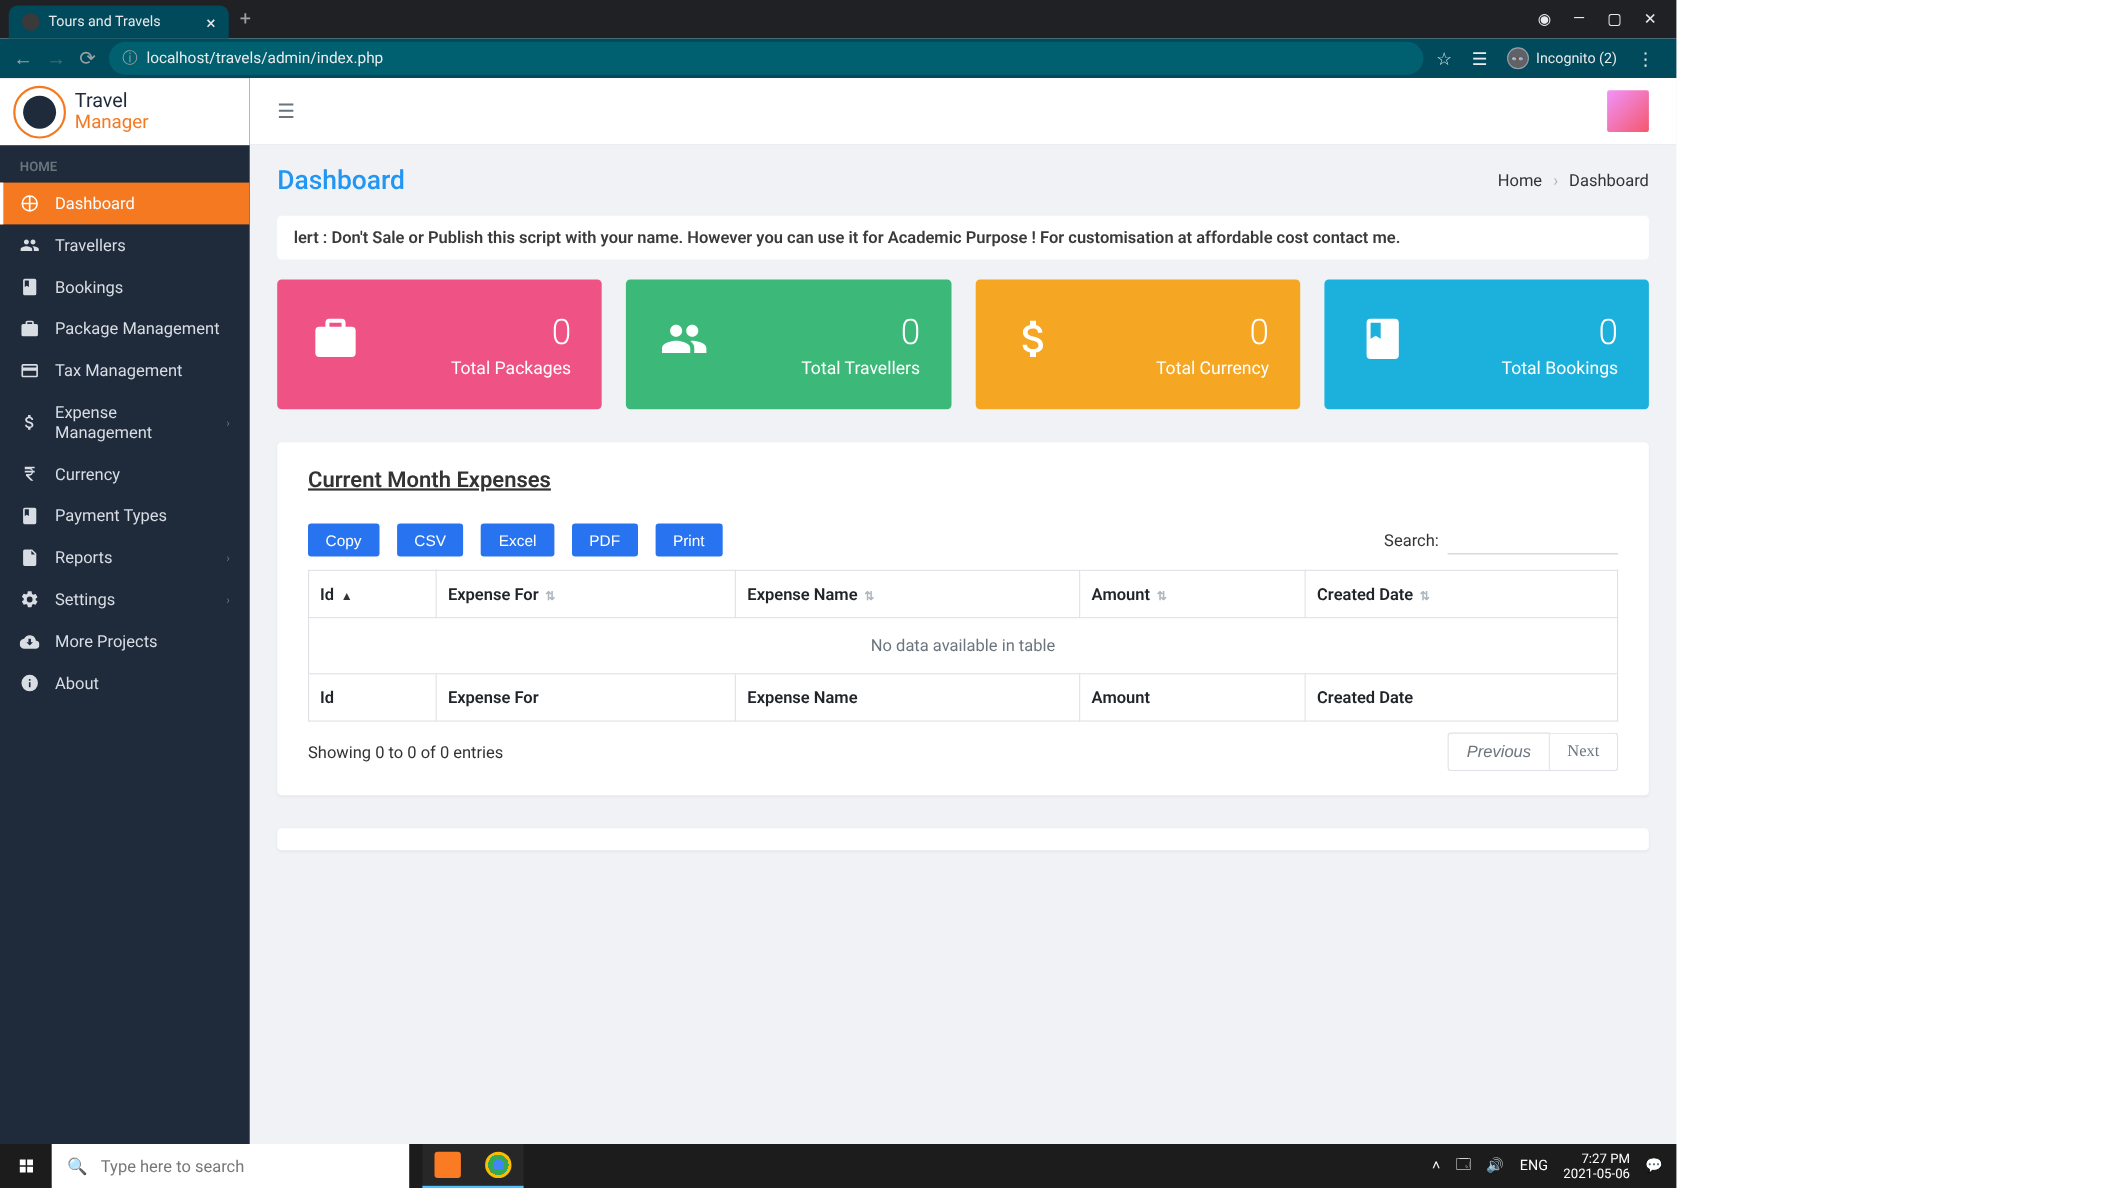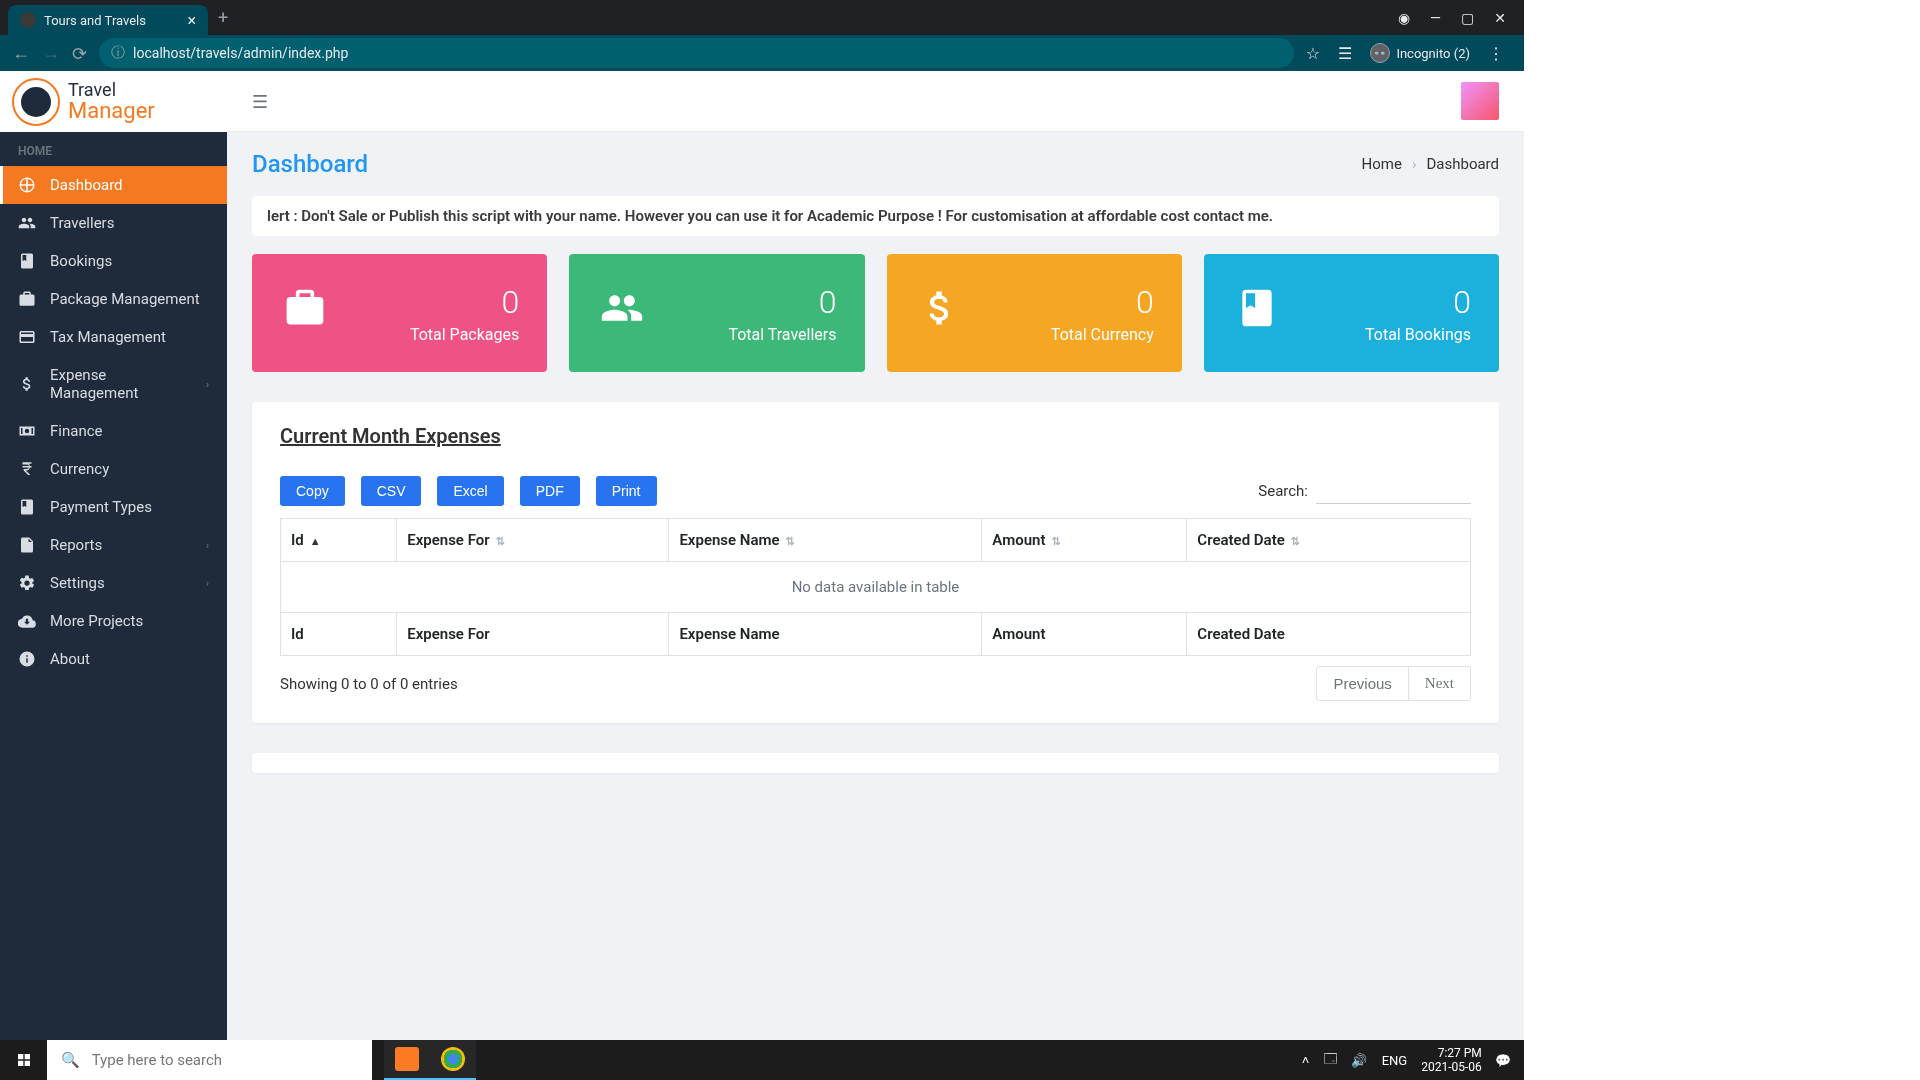--- a/index.html
+++ b/index.html
@@ -25,21 +25,21 @@
     
     
     .app { flex: 1; display: flex; background: #f1f2f6; overflow: hidden; }
     
     .sidebar { background: #1f2a3b; color: #adb5bd; width: 227px; display: flex; flex-direction: column; overflow: hidden; }
     .logo-area { background: #fff; height: 61px; display: flex; align-items: center; padding: 0 12px; gap: 8px; }
     .logo-icon { width: 48px; height: 48px; border: 2px solid #f47920; border-radius: 50%; position: relative; display: flex; align-items: center; justify-content: center; }
     .logo-globe { width: 30px; height: 30px; background: #1f2a3b; border-radius: 50%; }
     .logo-text { display: flex; flex-direction: column; font-weight: 400; line-height: 1.1; }
     .logo-text .l1 { color: #1f2a3b; font-size: 18px; }
-    .logo-text .l2 { color: #f47920; font-size: 22px; }
+    .logo-text .l2 { color: #f47920; font-size: 17px; }
     
     .side-section { color: #6c757d; font-size: 12px; font-weight: 600; padding: 12px 18px 8px; }
     .side-item { display: flex; align-items: center; gap: 14px; padding: 10px 18px; font-size: 15px; color: #d8dde4; cursor: pointer; position: relative; }
     .side-item.active { background: #f47920; color: #fff; border-left: 3px solid #fff; padding-left: 15px; }
     .side-item svg, .side-item .mi { width: 18px; height: 18px; fill: currentColor; flex-shrink: 0; }
     .side-item .chev { margin-left: auto; font-size: 11px; color: #6c757d; }
     
     .main { flex: 1; display: flex; flex-direction: column; overflow: hidden; }
     .topbar { background: #fff; height: 61px; display: flex; align-items: center; padding: 0 25px; justify-content: space-between; border-bottom: 1px solid #e9ecef; }
     .hamburger { color: #6c757d; cursor: pointer; font-size: 18px; }
@@ -81,21 +81,21 @@
     .sort-ico { color: #adb5bd; font-size: 11px; margin-left: 6px; }
     .sort-ico.asc { color: #333; }
     .no-data { text-align: center; color: #6c757d; padding: 16px; }
     table tfoot th { font-weight: 600; }
     .th-created { }
     
     .table-footer { display: flex; align-items: center; margin-top: 10px; }
     .table-info { color: #333; font-size: 15px; }
     .pagination { margin-left: auto; display: flex; }
     .pagination button { background: #fff; border: 1px solid #dee2e6; padding: 8px 16px; cursor: pointer; color: #6c757d; font-size: 15px; }
-    .pagination button:first-child { border-radius: 3px 0 0 3px; }
+    .pagination button:first-child { border-radius: 3px 0 0 3px; font-style: italic; }
     .pagination button:last-child { border-radius: 0 3px 3px 0; border-left: none; font-family: Liberation Serif, serif; }
     
     
     .taskbar { background: #1c1c1c; height: 40px; display: flex; align-items: center; color: #fff; font-size: 13px; }
     .tb-start { width: 47px; height: 40px; display: flex; align-items: center; justify-content: center; font-size: 16px; cursor: pointer; }
     .tb-search { background: #fff; color: #777; height: 40px; flex: 0 0 325px; display: flex; align-items: center; padding: 0 14px; gap: 12px; font-size: 15px; }
     .tb-apps { display: flex; margin-left: 12px; }
     .tb-app { width: 46px; height: 40px; display: flex; align-items: center; justify-content: center; cursor: pointer; border-bottom: 2px solid transparent; }
     .tb-app.active { border-bottom-color: #4cc2ff; background: rgba(255,255,255,0.05); }
     .tb-app-icon { width: 24px; height: 24px; border-radius: 3px; }
@@ -183,26 +183,20 @@
             <path d="M20 4H4a2 2 0 00-2 2v12a2 2 0 002 2h16a2 2 0 002-2V6a2 2 0 00-2-2zm0 14H4v-6h16v6zm0-10H4V6h16v2z"></path>
           </svg>
         <span>Tax Management</span>
       </div>
       <div class="side-item">
         <svg viewBox="0 0 24 24">
             <path d="M11.8 10.9c-2.27-.59-3-1.2-3-2.15 0-1.09 1.01-1.85 2.7-1.85 1.78 0 2.44.85 2.5 2.1h2.21c-.07-1.72-1.12-3.3-3.21-3.81V3h-3v2.16c-1.94.42-3.5 1.68-3.5 3.61 0 2.31 1.91 3.46 4.7 4.13 2.5.6 3 1.48 3 2.41 0 .69-.49 1.79-2.7 1.79-2.06 0-2.87-.92-2.98-2.1H6.32c.12 2.19 1.76 3.42 3.68 3.83V21h3v-2.15c1.95-.37 3.5-1.5 3.5-3.55 0-2.84-2.43-3.81-4.7-4.4z"></path>
           </svg>
         <span>Expense Management</span>
         <span class="chev">›</span>
-      </div>
-      <div class="side-item">
-        <svg viewBox="0 0 24 24">
-            <path d="M2 6h20v12H2V6zm10 9a3 3 0 100-6 3 3 0 000 6zM4 8v8h2V8H4zm14 0v8h2V8h-2z"></path>
-          </svg>
-        <span>Finance</span>
       </div>
       <div class="side-item">
         <svg viewBox="0 0 24 24">
             <path d="M6 3h12v2h-4a5 5 0 011.9 3H18v2h-2.1a5 5 0 01-4.9 4h-.5l6 6h-3l-6-6v-2h4a3 3 0 003-2H6V8h8.83A3 3 0 0012 6H6V3z"></path>
           </svg>
         <span>Currency</span>
       </div>
       <div class="side-item">
         <svg viewBox="0 0 24 24">
             <path d="M18 2H6a2 2 0 00-2 2v16a2 2 0 002 2h12a2 2 0 002-2V4a2 2 0 00-2-2zM6 4h5v8l-2.5-1.5L6 12V4z"></path>

